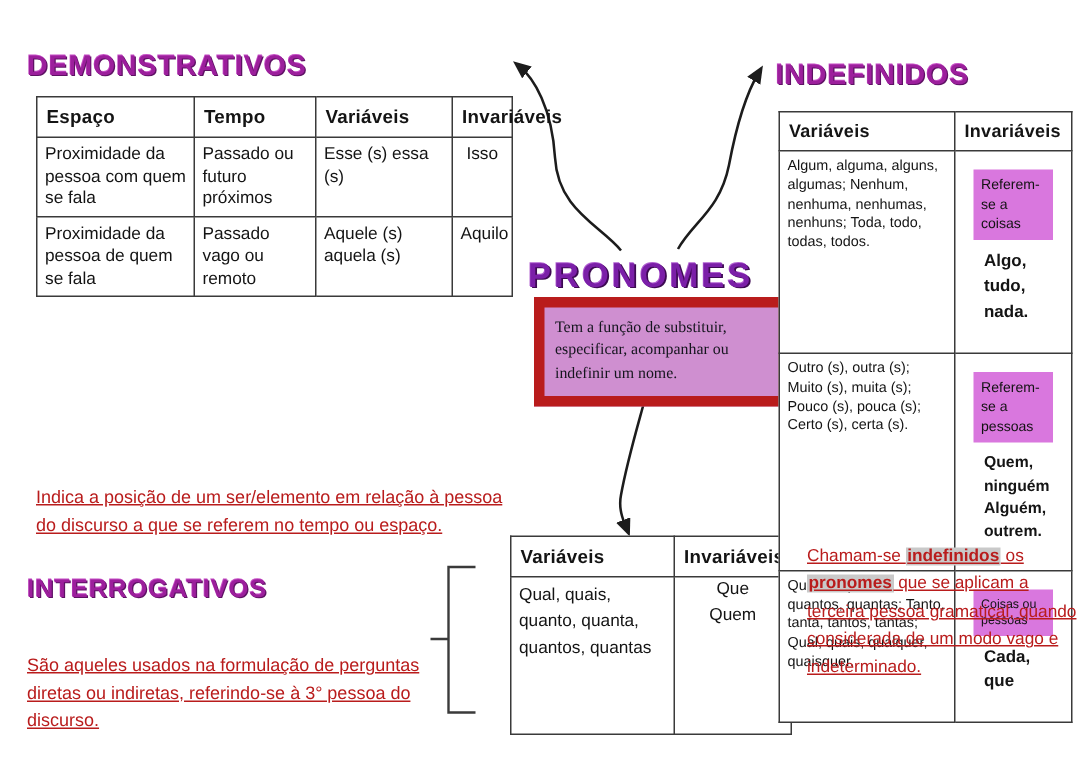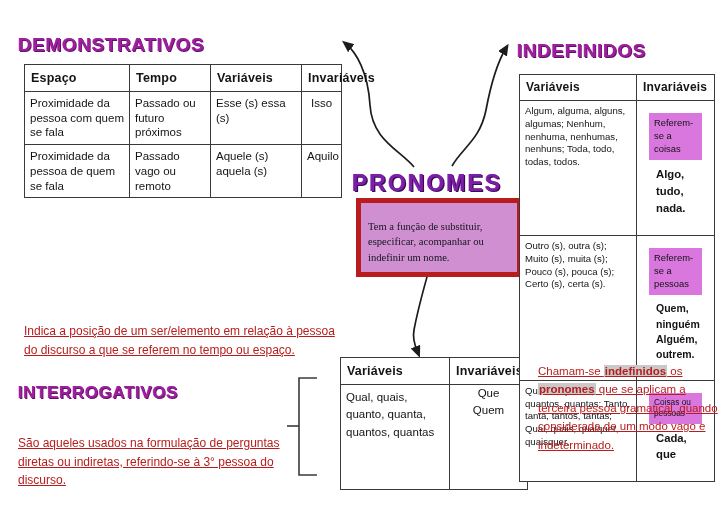--- a/index.html
+++ b/index.html
@@ -123,22 +123,22 @@
     color: #7b1fa8;
     text-shadow: 1.2px 1.2px 0 #3d0a52, -0.5px -0.5px 0 #b05fd0;
     white-space: nowrap;
   }
   #pronomes-box {
     position: absolute;
     left: 356px;
     top: 198px;
     width: 142px;
     background: #cf8fd0;
-    border: 5px solid #b91c1c;
-    padding: 16px 7px 7px 7px;
+    border: 7px solid #b91c1c;
+    padding: 6px 7px 7px 7px;
     font-family: "Liberation Serif", serif;
     font-size: 10.6px;
     line-height: 1.45;
     color: #15151e;
   }
 
   
   #arrows {
     position: absolute;
     left: 0; top: 0;

